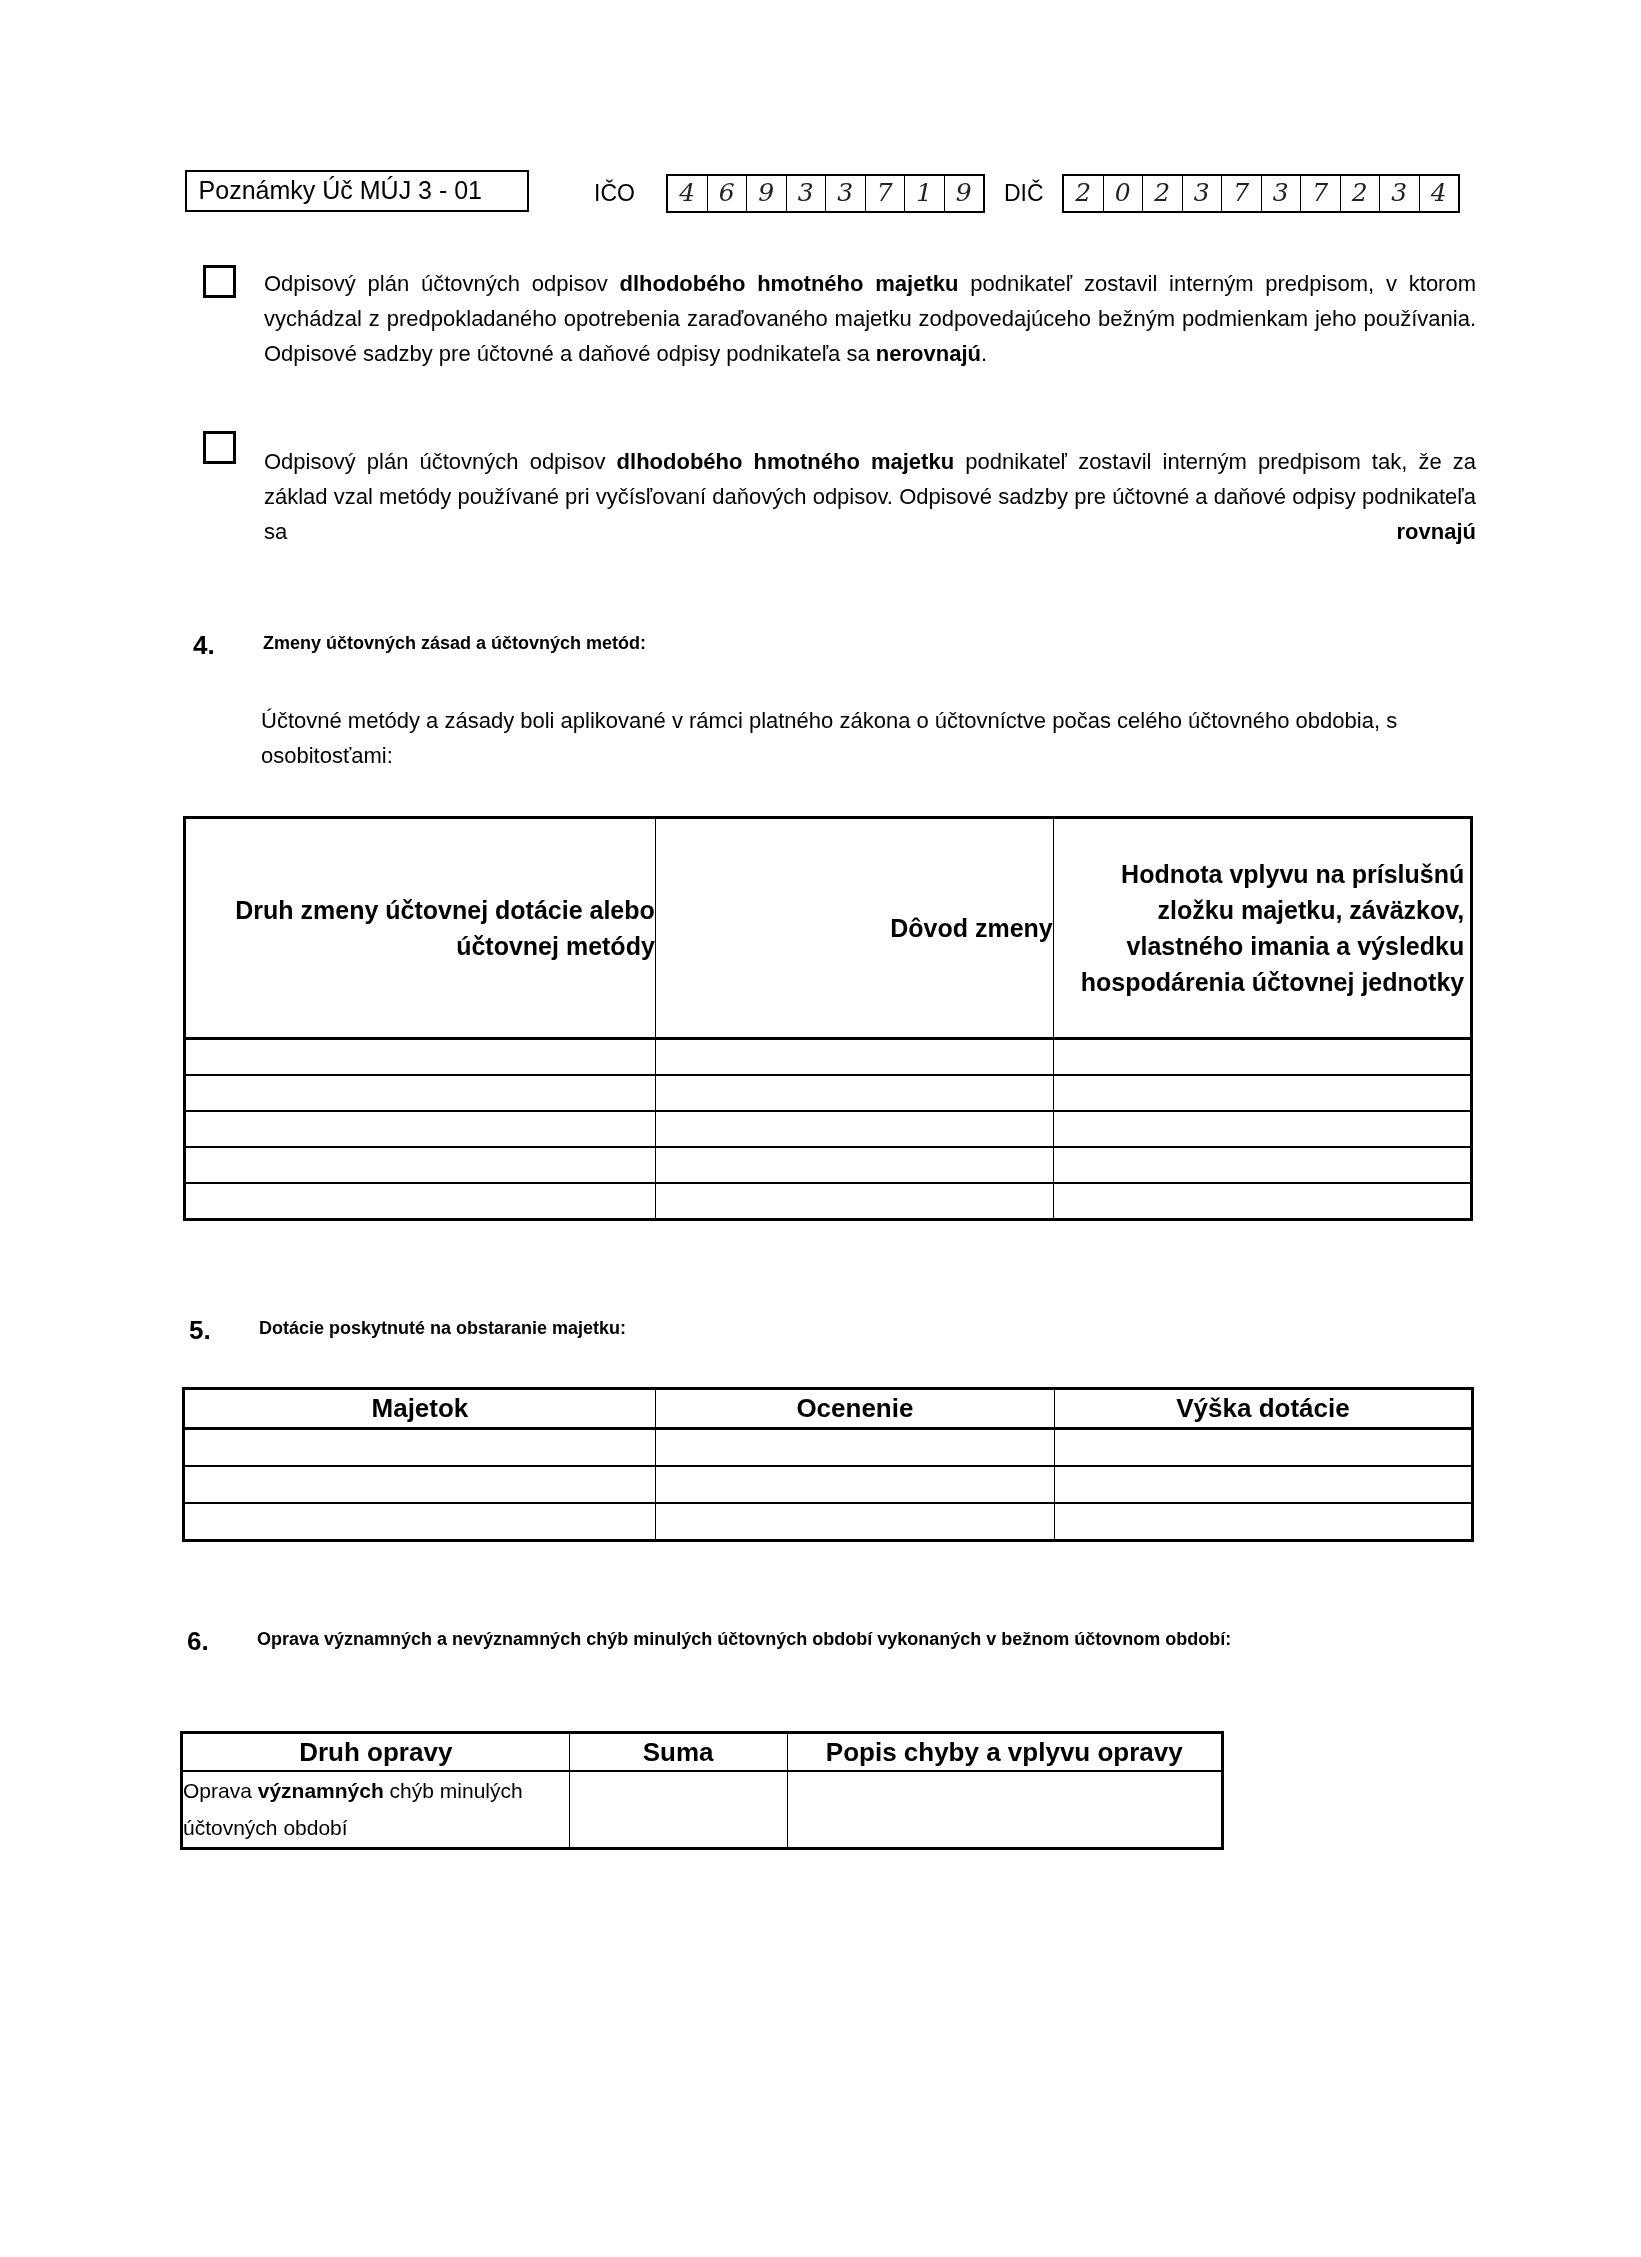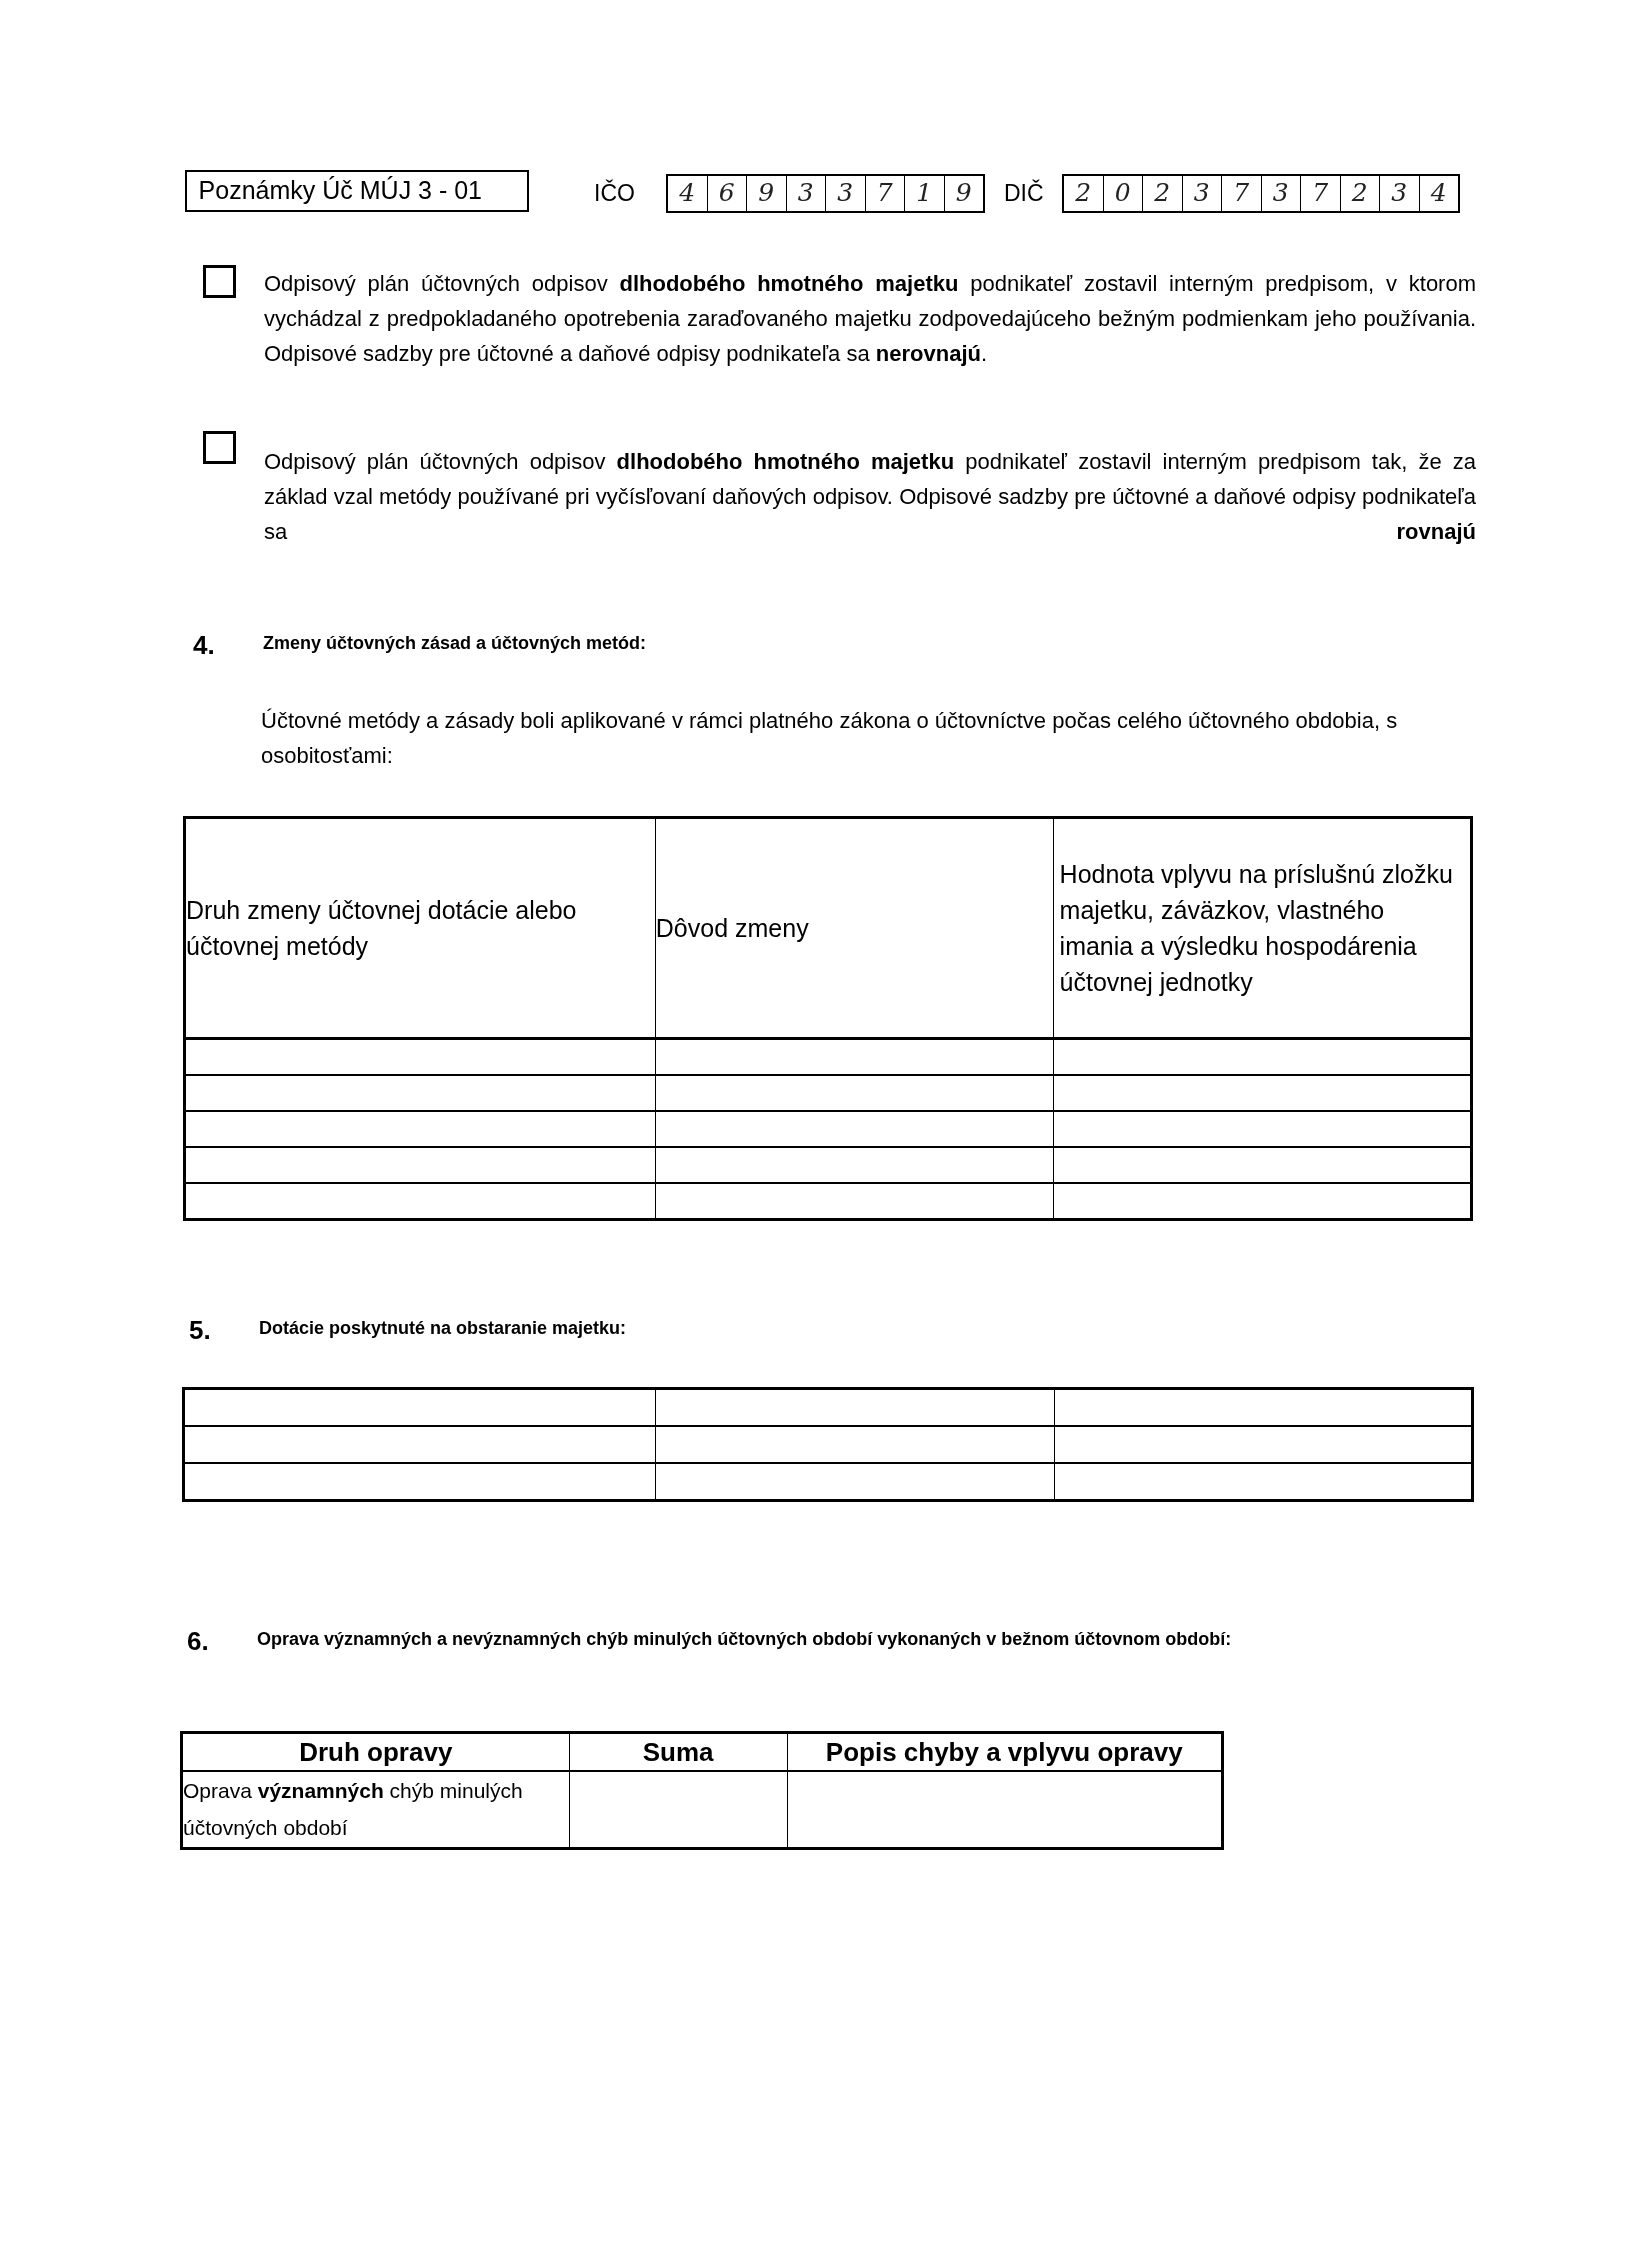--- a/index.html
+++ b/index.html
@@ -14,21 +14,21 @@
            font-size:25px; line-height:33px; text-align:center; color:#222; }
   .digit:first-child { border-left:none; }
   .checkbox { width:33px; height:33px; border:3.9px solid #000; box-sizing:border-box; background:#fff; cursor:pointer; }
   .para { font-size:22px; line-height:35px; text-align:justify; }
   .para b { font-weight:bold; }
   .sec-num { font-size:26px; font-weight:bold; }
   .sec-title { font-size:18px; font-weight:bold; line-height:35px; }
   table { border-collapse:collapse; position:absolute; }
   td, th { border:1.9px solid #000; padding:0; }
   .t4 { left:183px; top:816px; width:1290px; border:3.9px solid #000; }
-  .t4 th { font-size:25px; font-weight:normal; text-align:left; line-height:36px; height:218px; border-bottom:3.9px solid #000; }
+  .t4 th { font-size:25px; font-weight:bold; text-align:right; line-height:36px; height:218px; border-bottom:3.9px solid #000; }
   .t4 td { height:34px; border-top:2.9px solid #000; }
   .t5 { left:182px; top:1387px; width:1292px; border:3.9px solid #000; }
   .t5 th { font-size:26px; font-weight:bold; height:37px; border-bottom:3.9px solid #000; }
   .t5 td { height:35px; border-top:2.9px solid #000; }
   .t6 { left:180px; top:1731px; width:1044px; border:3.9px solid #000; }
   .t6 th { font-size:26px; font-weight:bold; height:36px; border-bottom:2.9px solid #000; }
   .t6 td { font-size:21px; line-height:37px; vertical-align:top; }
   .cell-input { cursor:text; }
 </style>
 </head>
@@ -119,20 +119,25 @@
 <div class="abs sec-num" style="left:189px; top:1315px;">5.</div>
 <div class="abs sec-title" style="left:259px; top:1311px;">Dotácie poskytnuté na obstaranie majetku:</div>
 
 <table class="t5">
   <colgroup>
       <col style="width:473px">
       <col style="width:400px">
       <col style="width:419px">
     </colgroup>
   <tbody>
+      <tr>
+    <th>Majetok</th>
+    <th>Ocenenie</th>
+    <th>Výška dotácie</th>
+  </tr>
   <tr>
         <td class="cell-input"></td>
         <td class="cell-input"></td>
         <td class="cell-input"></td>
       </tr>
   <tr>
         <td class="cell-input"></td>
         <td class="cell-input"></td>
         <td class="cell-input"></td>
       </tr>

